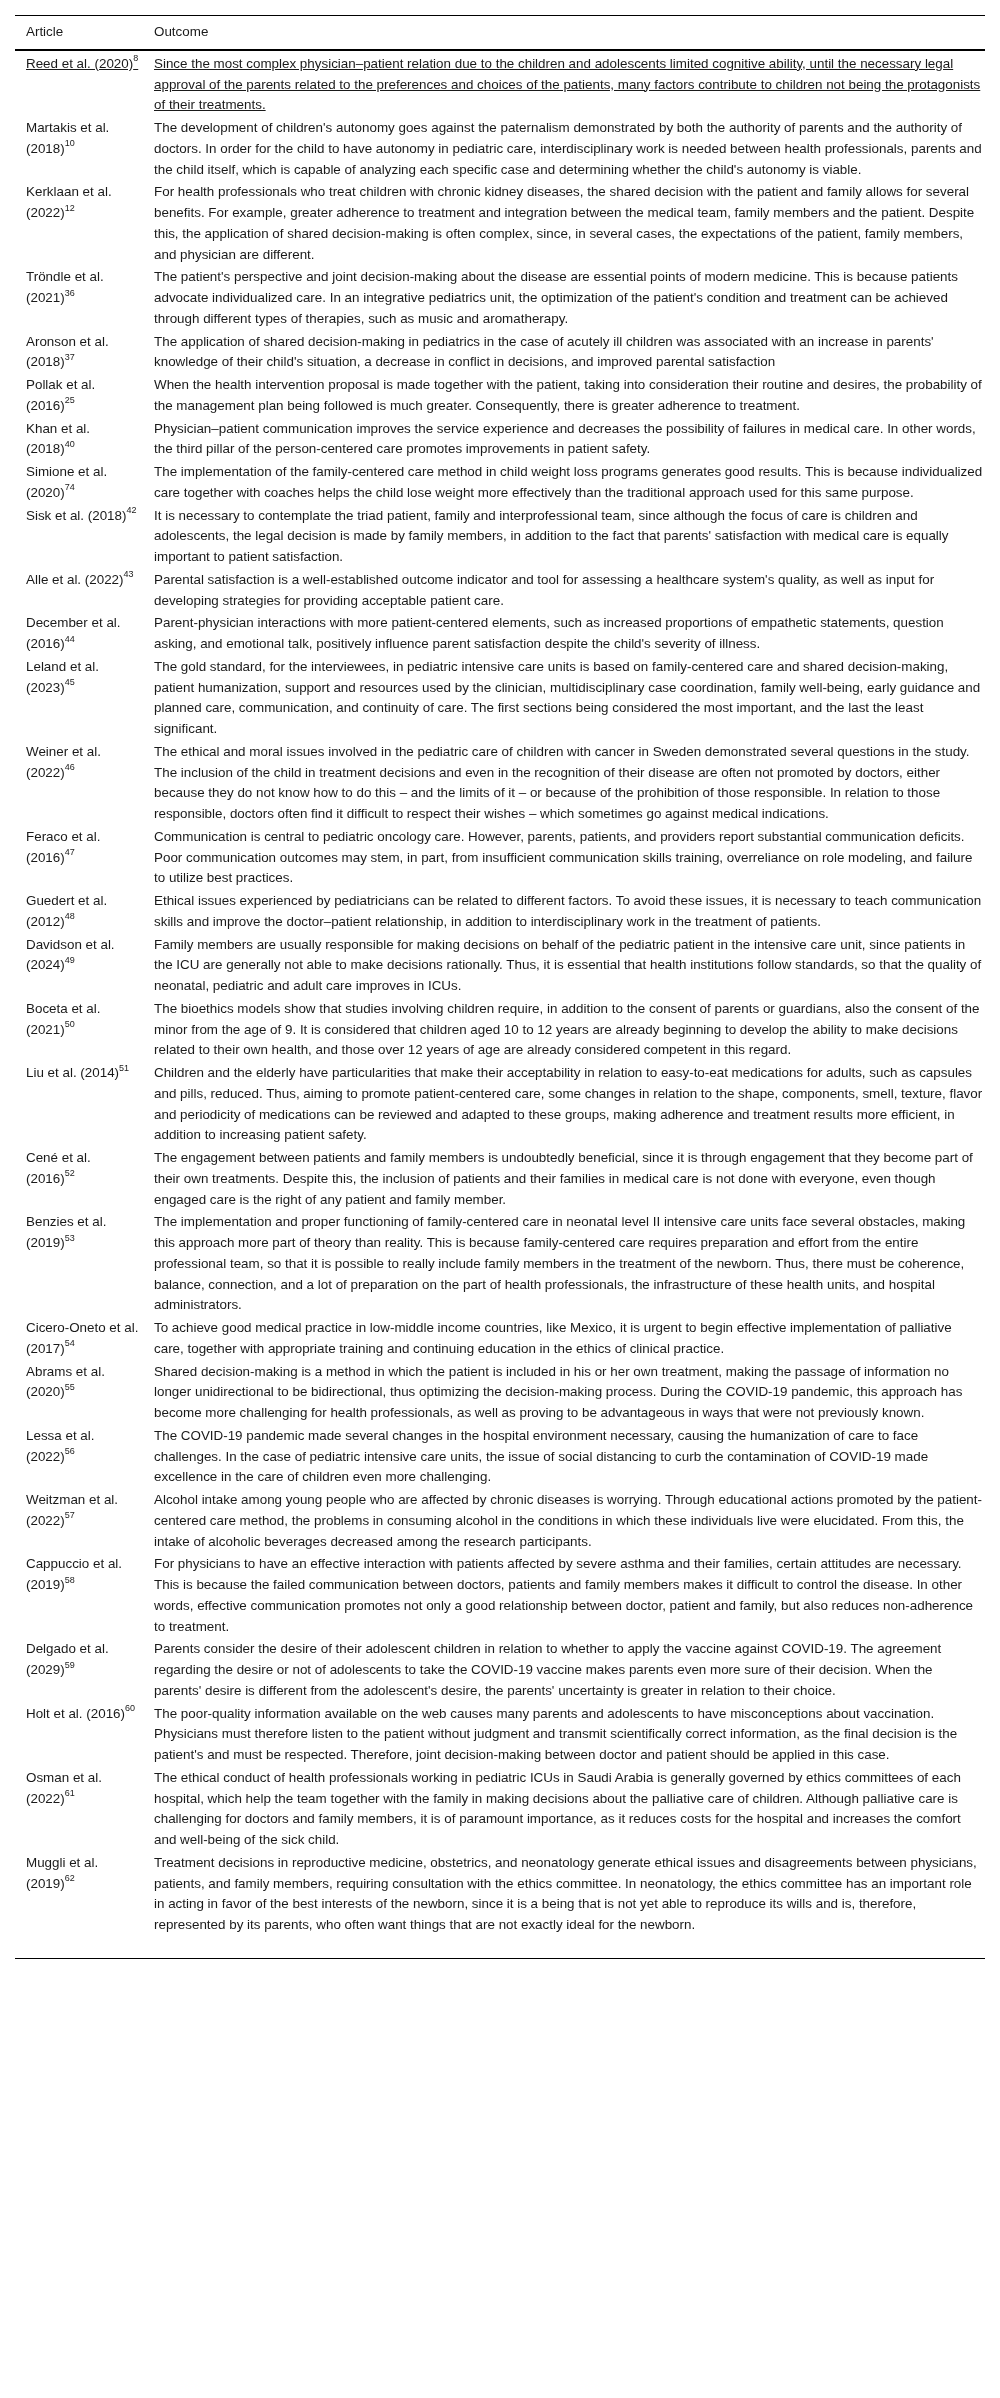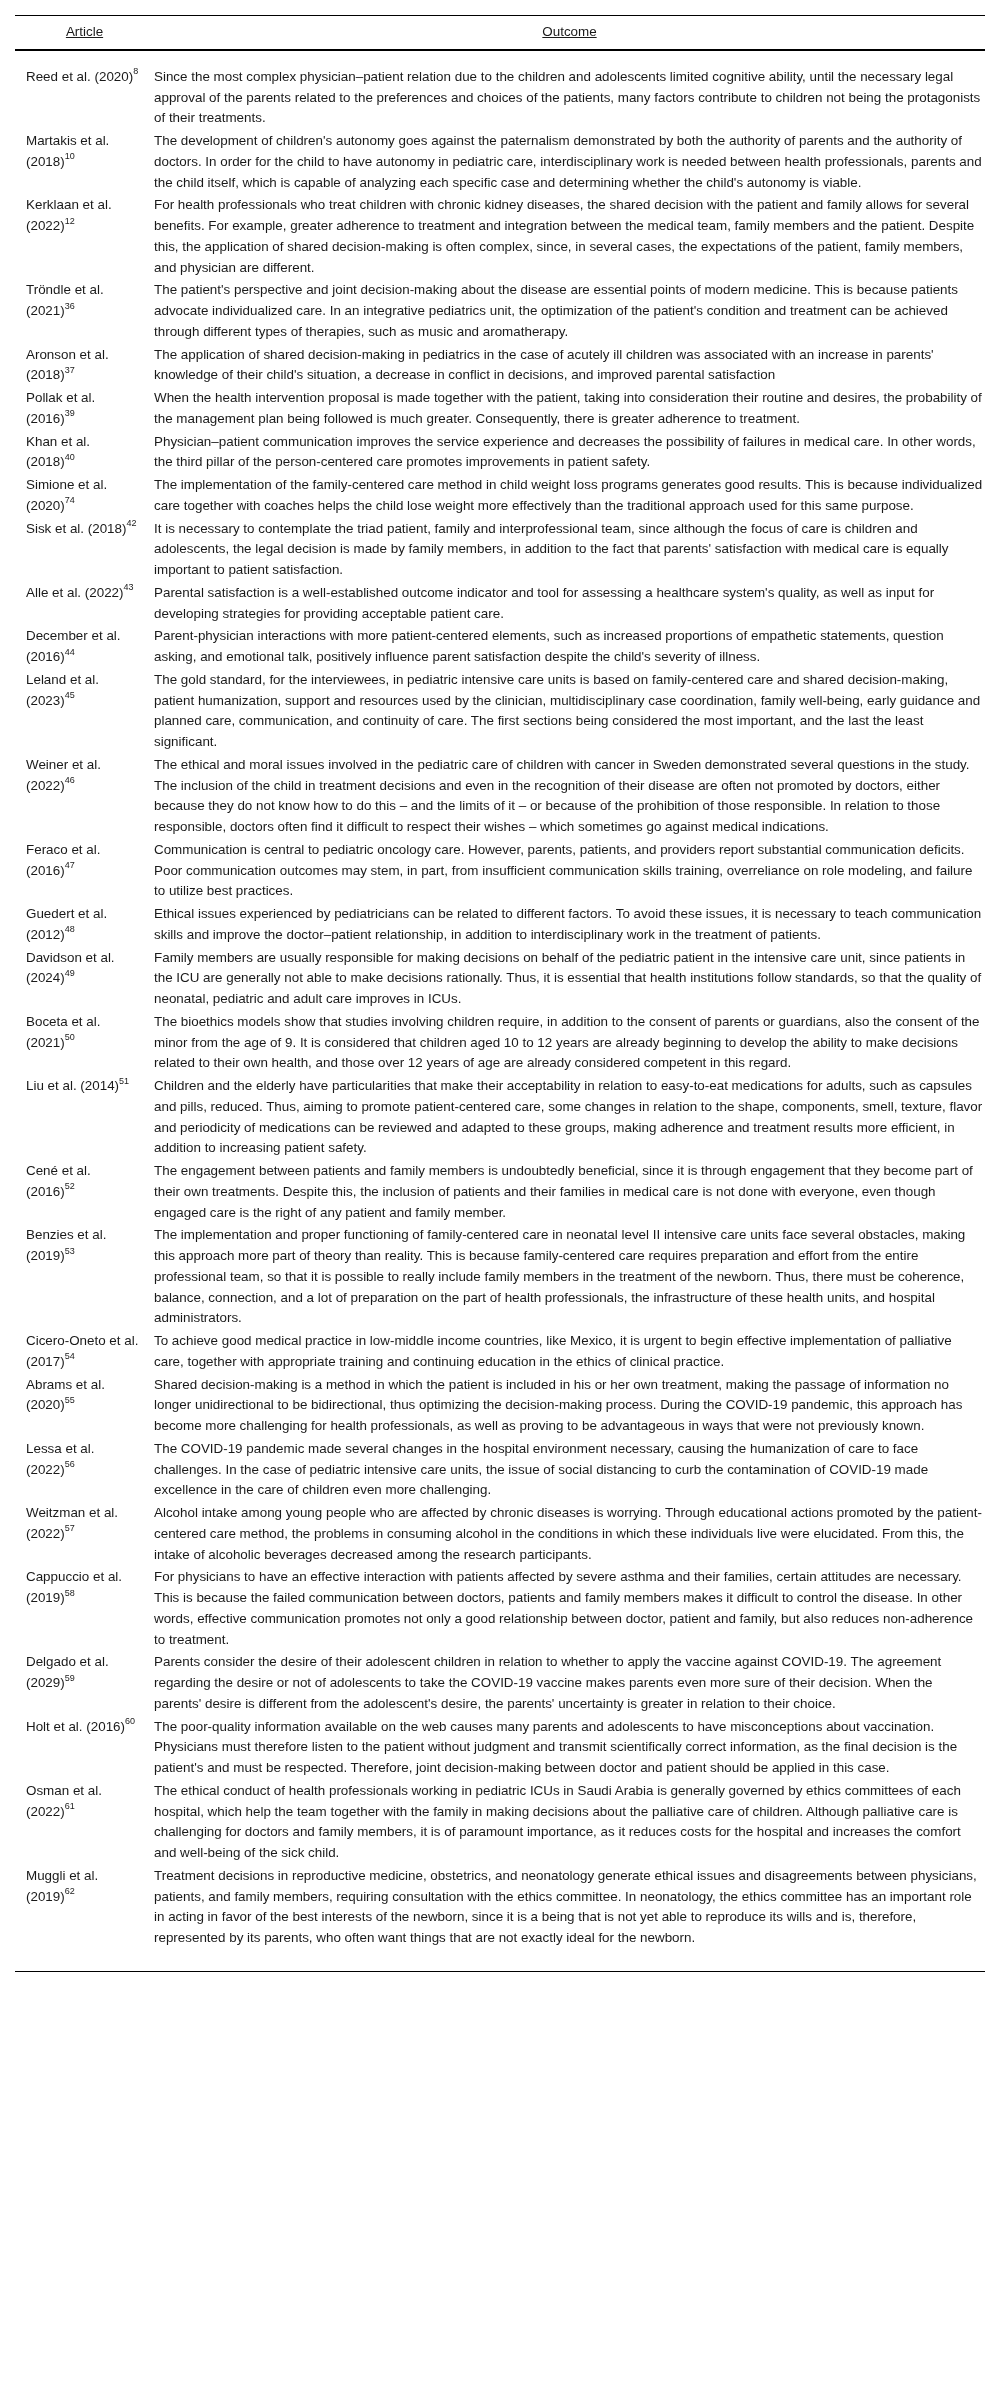--- a/index.html
+++ b/index.html
@@ -2,25 +2,25 @@
 <html><head>
 <meta charset="utf-8">
 <style>
   html, body { margin: 0; padding: 0; background: #ffffff; }
   body { width: 1000px; height: 2398px; overflow: hidden; font-family: "Liberation Sans", sans-serif; color: #1a1a1a; }
   .wrap { position: absolute; left: 15px; top: 15px; width: 970px; }
   table { border-collapse: collapse; width: 970px; table-layout: fixed; font-size: 13.4px; line-height: 20.75px; }
   col.c1 { width: 128px; }
   col.c2 { width: 842px; }
   thead tr { border-top: 1px solid #000; border-bottom: 2px solid #000; }
-  thead th { font-weight: normal; text-align: center; padding: 6px 0 6px 11px; height: 20px; text-decoration: underline; }
+  thead th { font-weight: normal; text-align: left; padding: 6px 0 6px 11px; height: 20px; }
   tbody td { vertical-align: top; padding: 1px 0 1px 11px; }
   tbody tr:last-child { border-bottom: 1px solid #000; }
   tbody tr:last-child td { padding-bottom: 22px; }
-  tbody tr:first-child td { padding-top: 16px; }
+  tbody tr:first-child td { padding-top: 3px; text-decoration: underline; }
   td.article { padding-right: 4px; }
   td.outcome { padding-right: 2px; }
   sup { font-size: 9px; line-height: 0; position: relative; top: -1px; vertical-align: super; }
 </style>
 </head>
 <body>
 
 <div class="wrap">
   <table>
     <colgroup>
@@ -48,21 +48,21 @@
         </tr>
         <tr>
           <td class="article"><span>Tröndle et al. (2021)</span><sup>36</sup></td>
           <td class="outcome">The patient's perspective and joint decision-making about the disease are essential points of modern medicine. This is because patients advocate individualized care. In an integrative pediatrics unit, the optimization of the patient's condition and treatment can be achieved through different types of therapies, such as music and aromatherapy.</td>
         </tr>
         <tr>
           <td class="article"><span>Aronson et al. (2018)</span><sup>37</sup></td>
           <td class="outcome">The application of shared decision-making in pediatrics in the case of acutely ill children was associated with an increase in parents' knowledge of their child's situation, a decrease in conflict in decisions, and improved parental satisfaction</td>
         </tr>
         <tr>
-          <td class="article"><span>Pollak et al. (2016)</span><sup>39</sup></td>
+          <td class="article"><span>Pollak et al. (2016)</span><sup>25</sup></td>
           <td class="outcome">When the health intervention proposal is made together with the patient, taking into consideration their routine and desires, the probability of the management plan being followed is much greater. Consequently, there is greater adherence to treatment.</td>
         </tr>
         <tr>
           <td class="article"><span>Khan et al. (2018)</span><sup>40</sup></td>
           <td class="outcome">Physician–patient communication improves the service experience and decreases the possibility of failures in medical care. In other words, the third pillar of the person-centered care promotes improvements in patient safety.</td>
         </tr>
         <tr>
           <td class="article"><span>Simione et al. (2020)</span><sup>74</sup></td>
           <td class="outcome">The implementation of the family-centered care method in child weight loss programs generates good results. This is because individualized care together with coaches helps the child lose weight more effectively than the traditional approach used for this same purpose.</td>
         </tr>

